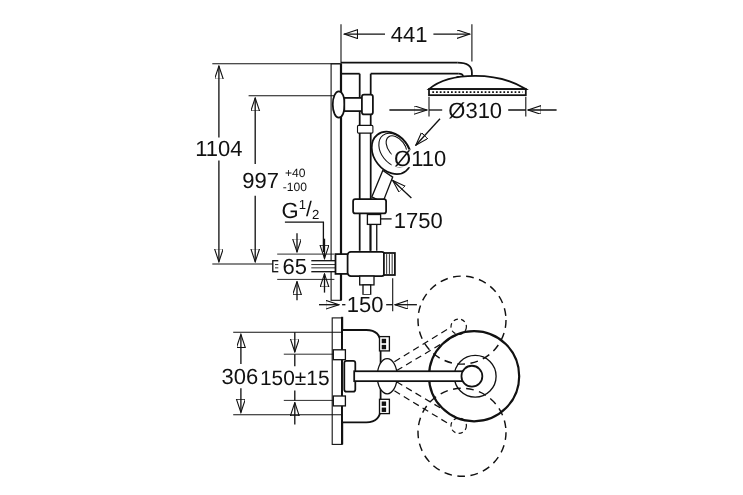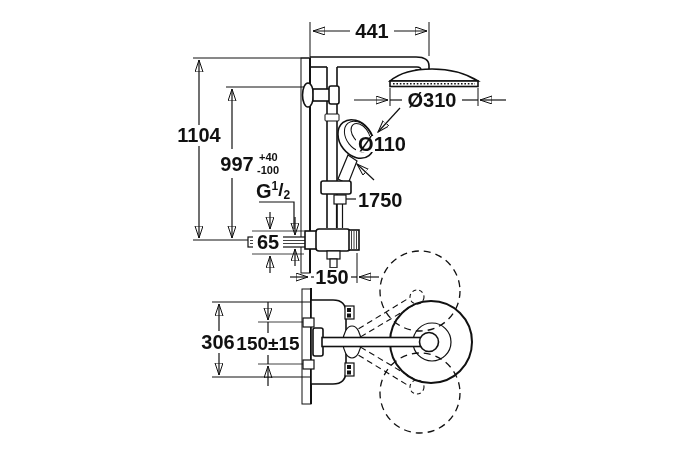--- a/index.html
+++ b/index.html
@@ -1,16 +1,16 @@
 <!DOCTYPE html>
 <html><head>
 <meta charset="utf-8">
 <style>
   html,body{margin:0;padding:0;background:#fff;}
-  .stage{position:relative;width:675px;height:450px;background:#fff;overflow:hidden;font-weight:bold;}
+  .stage{position:relative;width:675px;height:450px;background:#fff;overflow:hidden;}
   svg{position:absolute;left:0;top:0;}
   svg line, svg path, svg rect, svg circle, svg ellipse, svg polygon, svg polyline{
     stroke:#111; fill:none; stroke-linecap:butt;
   }
   .w2{stroke-width:2;}
   .w16{stroke-width:1.6;}
   .w12{stroke-width:1.2;}
   .w1{stroke-width:1;}
   .w08{stroke-width:.8;}
   .white{fill:#fff;}

